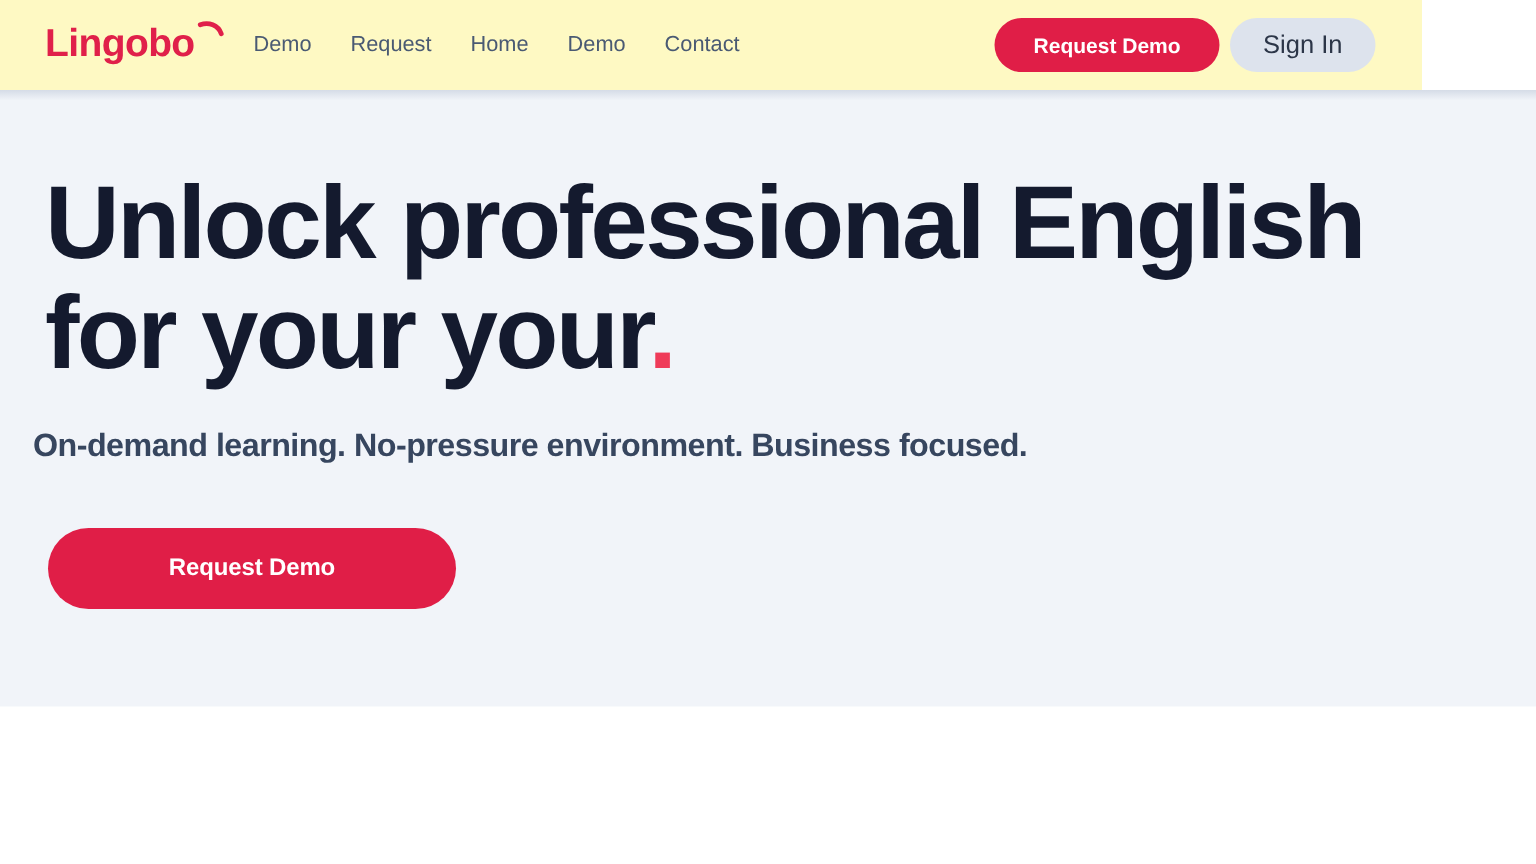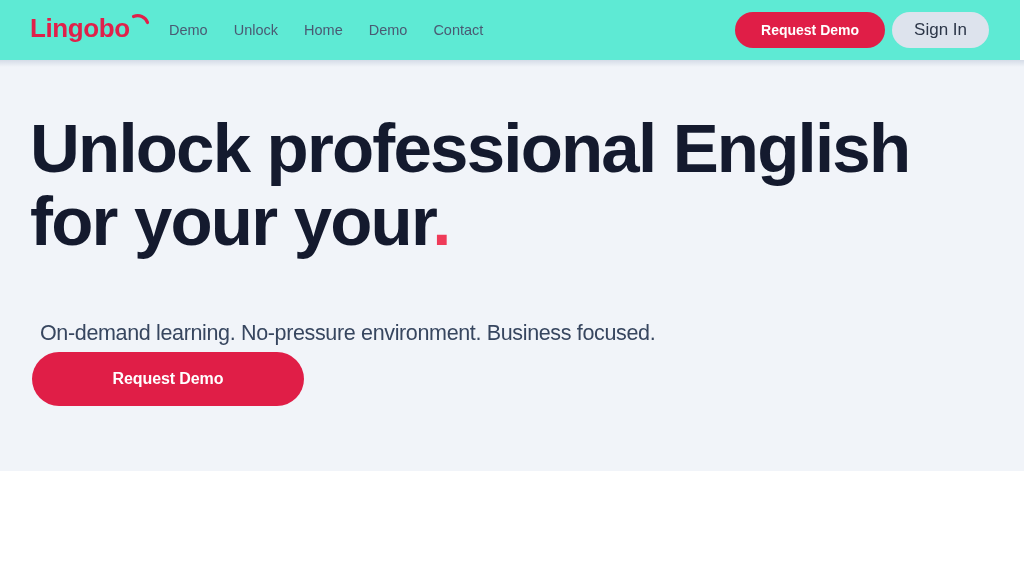--- a/index.html
+++ b/index.html
@@ -20,23 +20,23 @@
     position: relative;
     width: 1024px;
     height: 576px;
     background: #ffffff;
   }
 
   
   .header {
     position: absolute;
     top: 0; left: 0;
-    width: 1020px;
+    width: 948px;
     height: 60px;
-    background: #5eead4;
+    background: #fef9c3;
     z-index: 5;
   }
 
   .header-inner {
     position: relative;
     width: 100%;
     height: 100%;
   }
 
   
@@ -153,29 +153,28 @@
     line-height: 73px;
     letter-spacing: -1.8px;
     white-space: nowrap;
   }
   .hero-title .dot {
     color: #ef3b59;
   }
 
   .hero-sub {
     position: absolute;
-    left: 40px;
+    left: 22px;
     top: 222px;
     font-size: 21.5px;
-    font-weight: normal;
+    font-weight: bold;
     color: #37465f;
     letter-spacing: -0.35px;
     line-height: 30px;
     white-space: nowrap;
-    margin-top: 36px;
   }
 
   .btn-demo-lg {
     position: absolute;
     left: 32px;
     top: 292px;
     width: 272px;
     height: 54px;
     background: #e01e47;
     color: #ffffff;
@@ -207,21 +206,21 @@
 
       <div class="logo">
         <span class="logo-text">Lingobo</span>
         <svg class="logo-swoosh" viewBox="0 0 20 22">
           <path d="M2.5 3.5 C 8 1.5, 14.5 3.5, 16.5 9.5" stroke="#e0204a" stroke-width="3.2" fill="none" stroke-linecap="round"></path>
         </svg>
       </div>
 
       <nav class="nav">
         <a class="nav-link" href="#">Demo</a>
-        <a class="nav-link" href="#">Unlock</a>
+        <a class="nav-link" href="#">Request</a>
         <a class="nav-link" href="#">Home</a>
         <a class="nav-link" href="#">Demo</a>
         <a class="nav-link" href="#">Contact</a>
       </nav>
 
       <div class="header-actions">
         <button class="btn-demo-sm">Request Demo</button>
         <button class="btn-signin">Sign In</button>
       </div>
 

